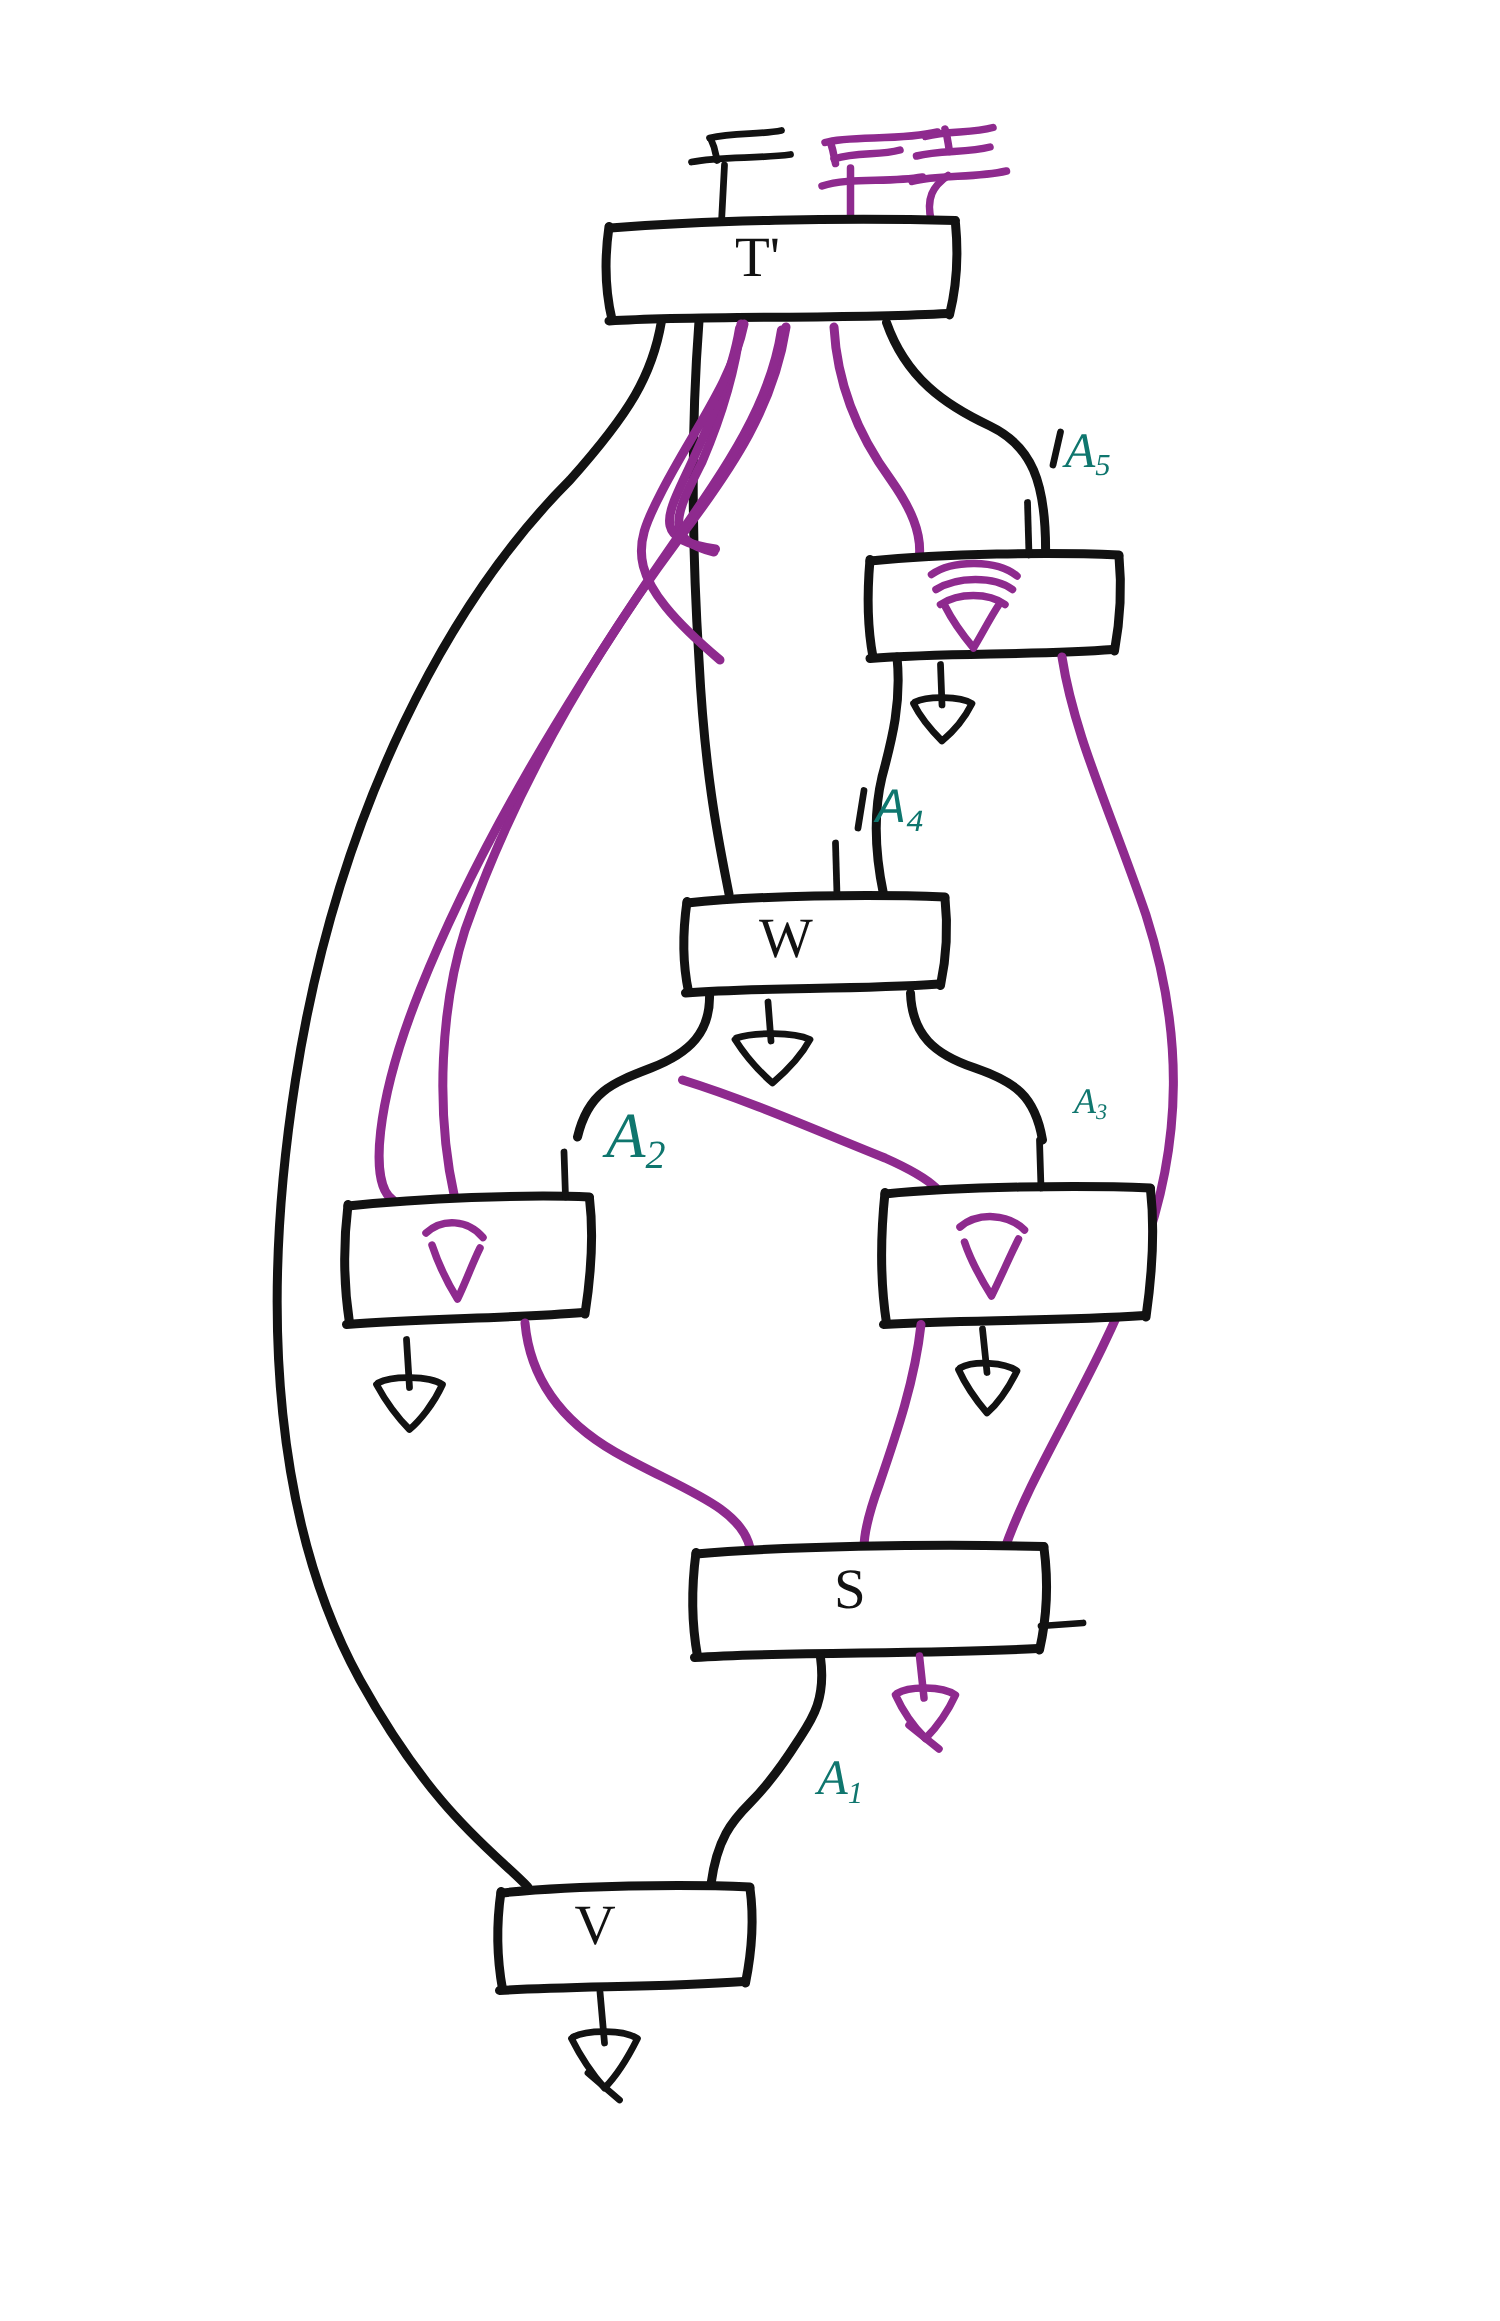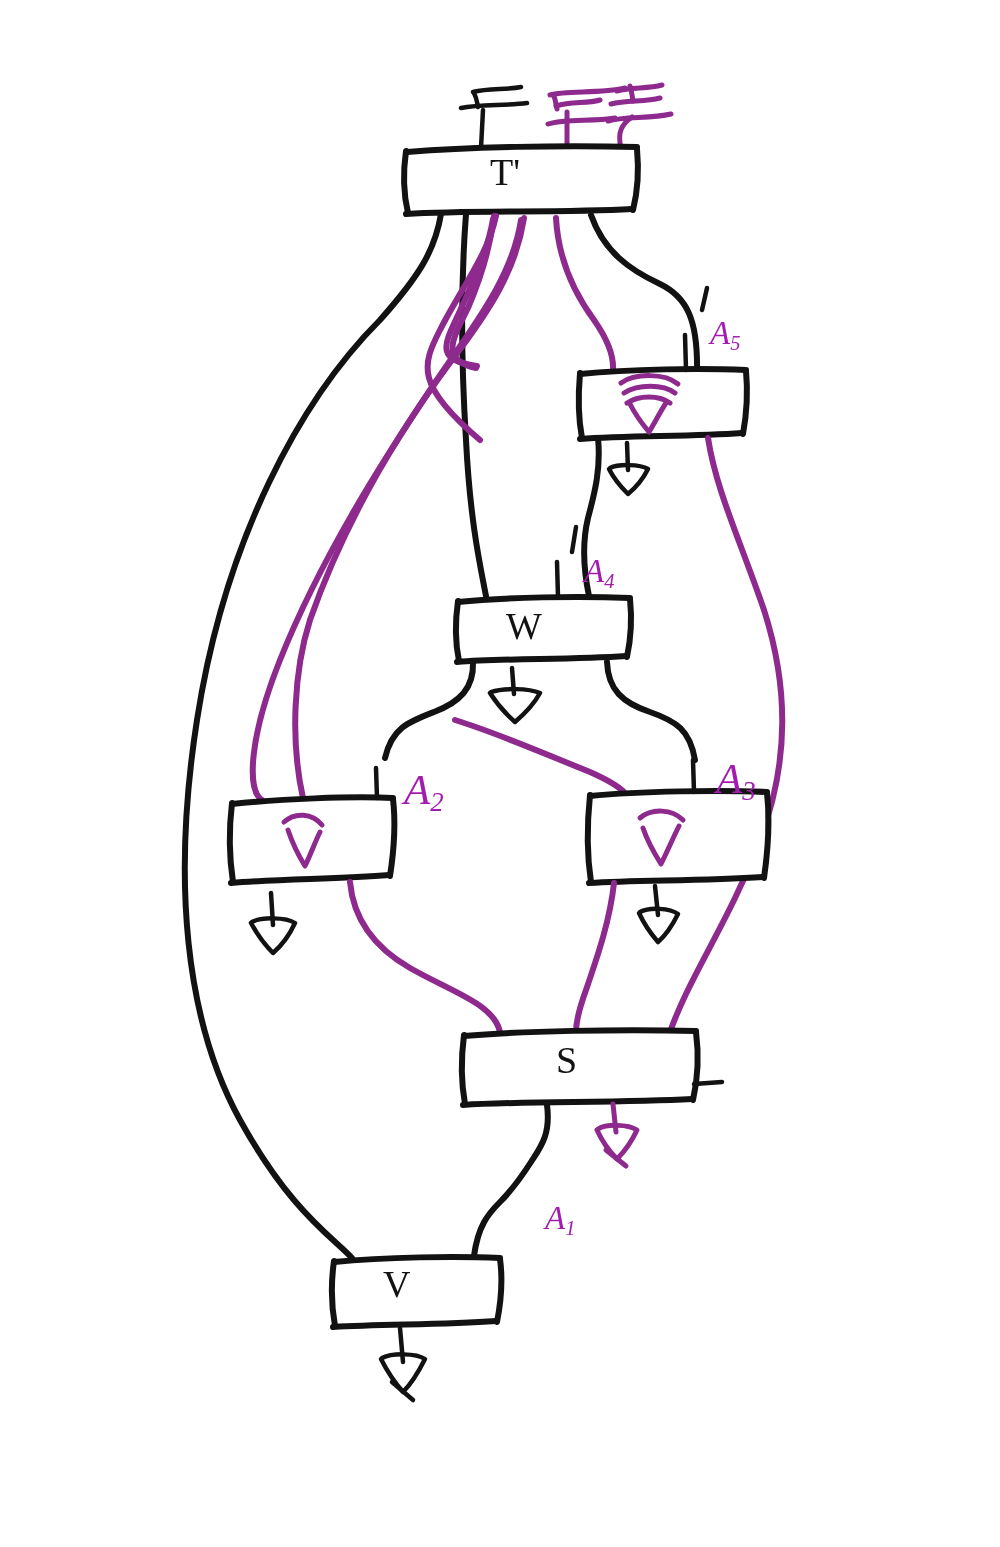--- a/index.html
+++ b/index.html
@@ -5,22 +5,22 @@
   html,body{margin:0;padding:0;background:#ffffff;}
   body{width:1000px;height:1547px;overflow:hidden;
        font-family:"Liberation Sans", sans-serif;}
   #stage{position:relative;width:1000px;height:1547px;background:#fff;}
   svg#diagram{position:absolute;left:0;top:0;width:1000px;height:1547px;}
   .blk{fill:none;stroke:#121212;stroke-width:6;stroke-linecap:round;stroke-linejoin:round;}
   .blk-thin{fill:none;stroke:#121212;stroke-width:4.5;stroke-linecap:round;stroke-linejoin:round;}
   .pur{fill:none;stroke:#8e2a8e;stroke-width:6;stroke-linecap:round;stroke-linejoin:round;}
   .pur-thin{fill:none;stroke:#8e2a8e;stroke-width:5;stroke-linecap:round;stroke-linejoin:round;}
   .boxfill{fill:#ffffff;}
-  .lbl{position:absolute;color:#a21caf;font-family:"Liberation Serif", serif;
-       font-style:italic;white-space:nowrap;pointer-events:none;margin-top:32px;}
+  .lbl{position:absolute;color:#0f766e;font-family:"Liberation Serif", serif;
+       font-style:italic;white-space:nowrap;pointer-events:none;}
   .boxlbl{position:absolute;color:#121212;font-family:"Liberation Serif", serif;
           white-space:nowrap;pointer-events:none;}
   .sub{font-size:0.62em;vertical-align:-0.28em;}
 </style>
 </head>
 <body>
 
 <div id="stage">
 
   <svg id="diagram" viewBox="0 0 1000 1547">
@@ -213,23 +213,23 @@
   <div class="boxlbl" style="left:506px; top:604px; font-size:38px;">W</div>
   <div class="boxlbl" style="left:556px; top:1038px; font-size:38px;">S</div>
   <div class="boxlbl" style="left:383px; top:1262px; font-size:38px;">V</div>
 
   <div class="lbl" style="left:545px; top:1168px; font-size:33px;">
     <span>A</span><span class="sub">1</span>
   </div>
   <div class="lbl" style="left:404px; top:733px; font-size:43px;">
     <span>A</span><span class="sub">2</span>
   </div>
-  <div class="lbl" style="left:716px; top:722px; font-size:43px;">
+  <div class="lbl" style="left:716px; top:722px; font-size:24px;">
     <span>A</span><span class="sub">3</span>
   </div>
-  <div class="lbl" style="left:584px; top:521px; font-size:33px;">
+  <div class="lbl" style="left:584px; top:521px; font-size:33px;font-family:Liberation Mono, monospace;">
     <span>A</span><span class="sub">4</span>
   </div>
   <div class="lbl" style="left:710px; top:283px; font-size:33px;">
     <span>A</span><span class="sub">5</span>
   </div>
 
 </div>
 
 </body></html>

